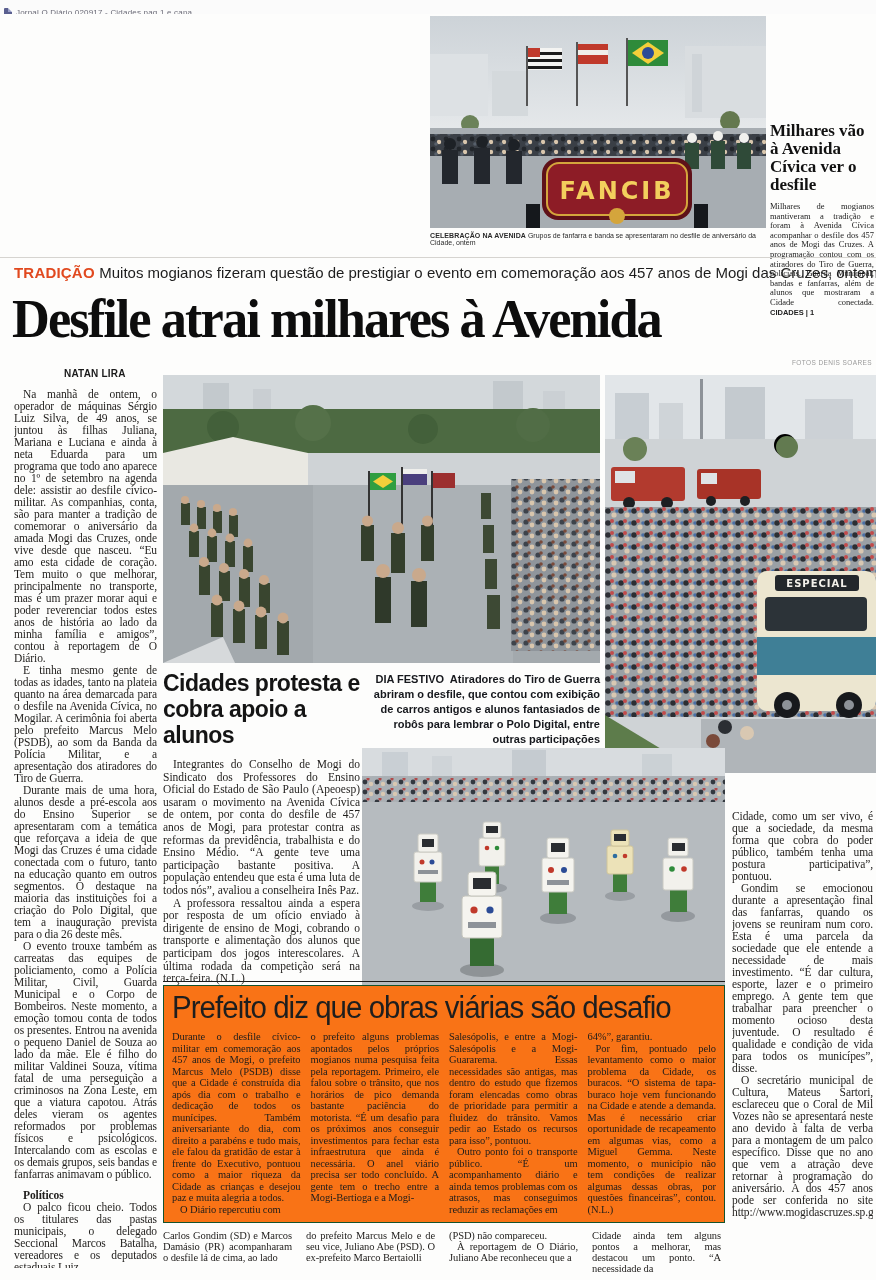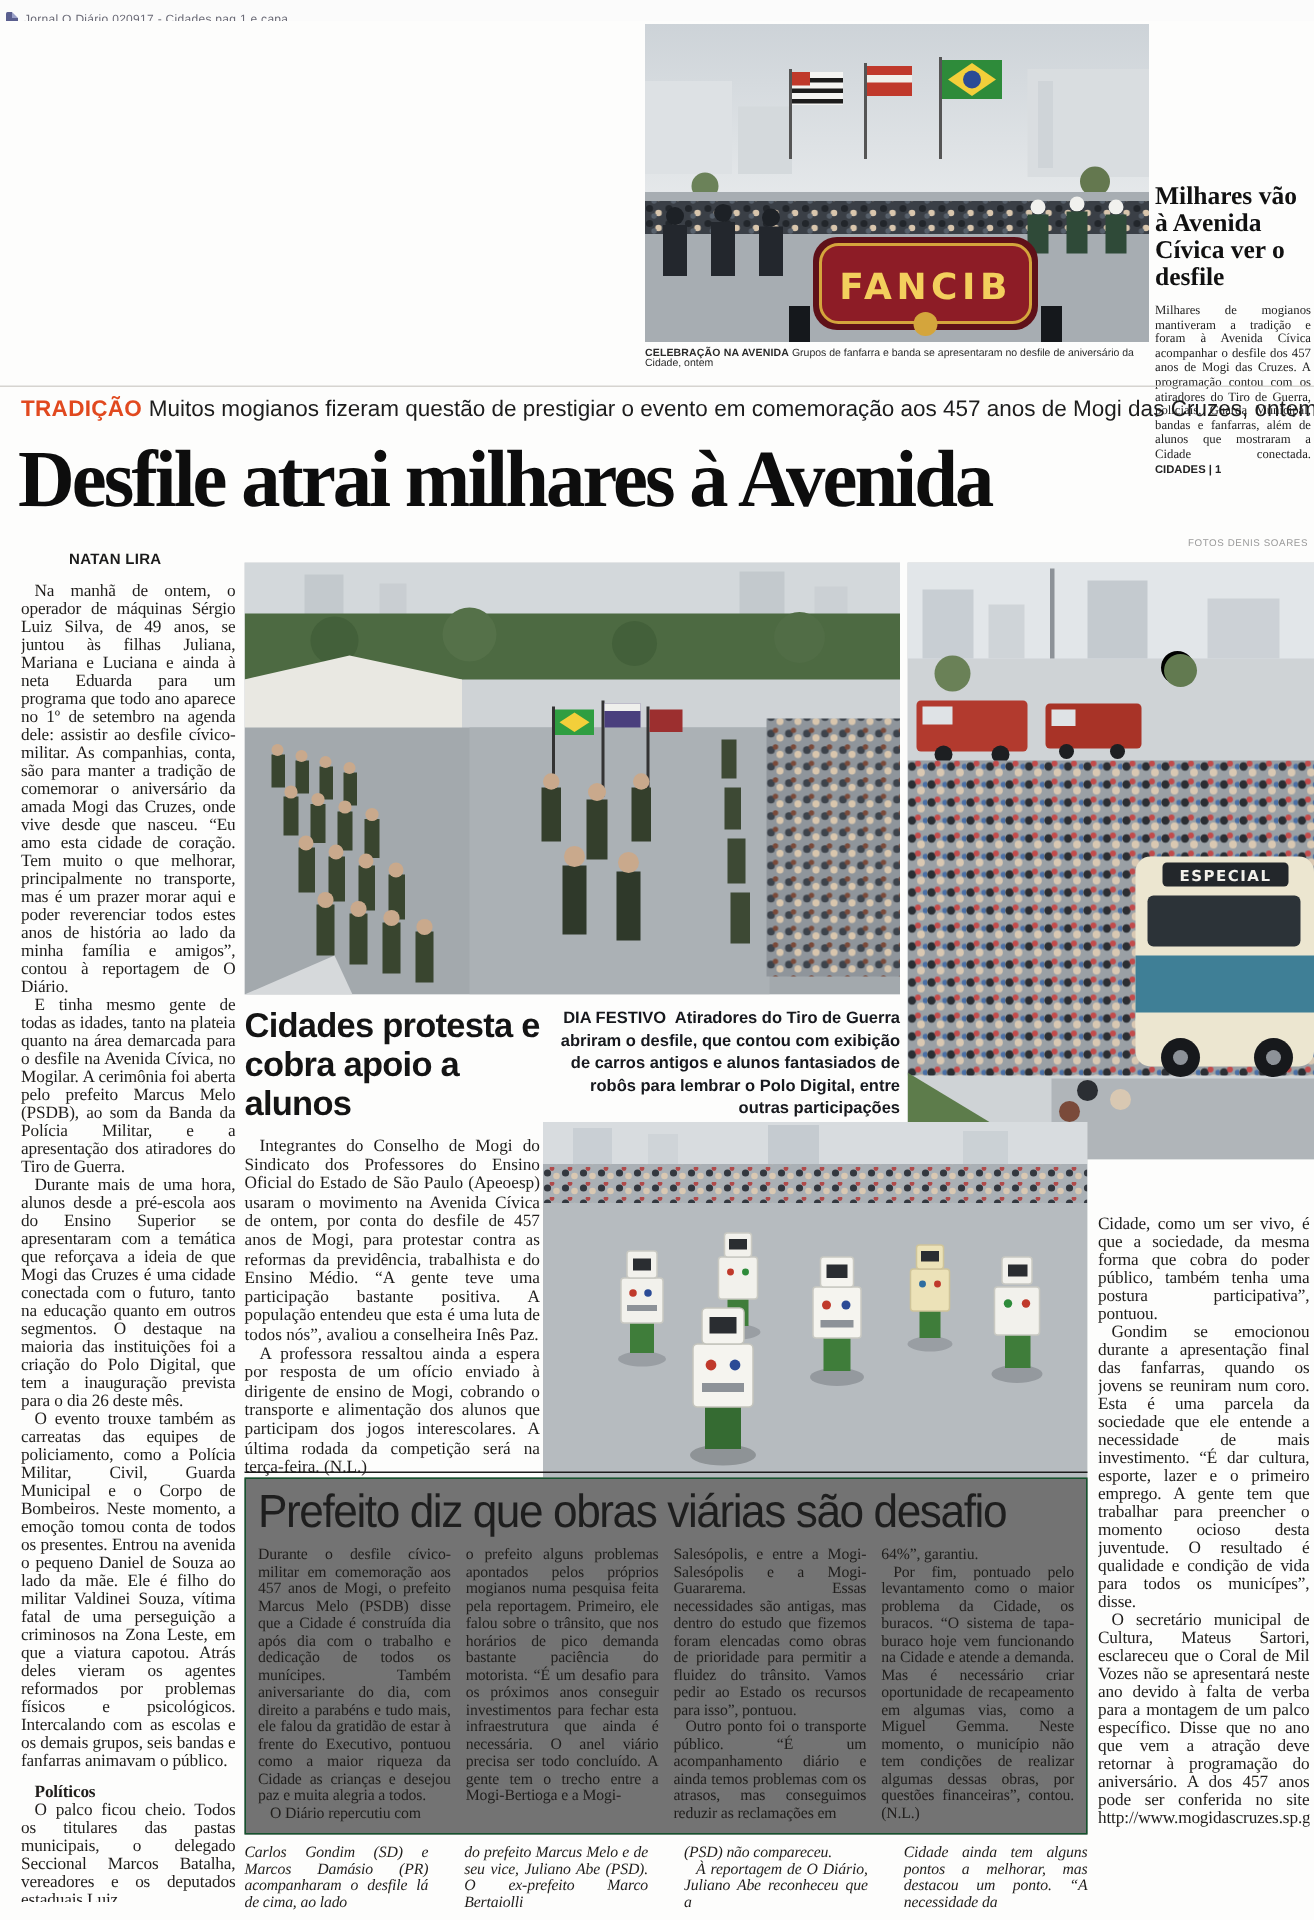--- a/index.html
+++ b/index.html
@@ -31,28 +31,28 @@
   .caption{font-size:7px;color:#2a2a2a;}
   .caption b{letter-spacing:.1px;}
   .teaser-headline{font-family:"Liberation Serif",serif;font-weight:bold;font-size:17px;line-height:18px;color:#111;}
   .teaser-body{font-family:"Liberation Serif",serif;font-size:8.5px;line-height:9.6px;color:#222;text-align:justify;margin-top:8px;}
   .teaser-ref{font-family:"Liberation Sans",sans-serif;font-weight:bold;font-size:7.5px;white-space:nowrap;}
   .apeo-headline{font-size:23px;line-height:26px;font-weight:600;letter-spacing:-.5px;color:#141414;}
   .apeo-body{font-family:"Liberation Serif",serif;font-size:11.5px;line-height:12.6px;color:#1f1d1b;text-align:justify;margin-top:10px;}
   .apeo-body p{margin:0;text-indent:10px;}
   .festive-caption{font-size:11px;line-height:15px;font-weight:bold;color:#16181d;text-align:right;}
   .box-topline{height:1px;background:#1c1c1c;}
-  .prefeito-box{background:#737373;border:1px solid #14532d;border-top-width:1px;box-sizing:border-box;padding:5px 8px 6px 8px;overflow:hidden;}
+  .prefeito-box{background:#f97316;border:1px solid #14532d;border-top-width:1px;box-sizing:border-box;padding:5px 8px 6px 8px;overflow:hidden;}
   .prefeito-headline{font-size:31px;line-height:34px;font-weight:400;letter-spacing:-1px;color:#1e1e1e;
                      white-space:nowrap;display:inline-block;transform:scaleX(.95);transform-origin:left;}
   .box-cols{display:flex;gap:10px;margin-top:6px;}
   .box-col{width:129px;font-family:"Liberation Serif",serif;font-size:10.5px;line-height:11.5px;color:#1f1d1b;text-align:justify;letter-spacing:-.1px;}
   .box-col p{margin:0;text-indent:8px;}
   .box-col p.noind{text-indent:0;}
-  .strip{display:flex;gap:24px;font-style:italic;}
+  .strip{display:flex;gap:14px;}
   .strip-col{width:129px;font-family:"Liberation Serif",serif;font-size:10.5px;line-height:11px;color:#1f1d1b;text-align:justify;letter-spacing:-.1px;}
   .strip-col p{margin:0;text-indent:0;}
   .photo{overflow:hidden;background:#cfd3d6;}
   .photo svg{display:block;}
 </style>
 </head>
 <body>
 
 <div id="window">
 
@@ -154,21 +154,21 @@
       <span class="kicker-tag">TRADIÇÃO</span>
       <span class="kicker-text">Muitos mogianos fizeram questão de prestigiar o evento em comemoração aos 457 anos de Mogi das Cruzes, ontem</span>
     </div>
 
     <div class="abs" style="left:12px;top:278px;width:860px;">
       <span class="main-headline">Desfile atrai milhares à Avenida</span>
     </div>
 
     <div class="abs photo-credit" style="left:672px;top:345px;width:200px;">FOTOS DENIS SOARES</div>
 
-    <div class="abs byline" style="left:26px;top:354px;padding-left:20px;">NATAN LIRA</div>
+    <div class="abs byline" style="left:44px;top:354px;padding-left:20px;">NATAN LIRA</div>
     <div class="abs bodytext" style="left:14px;top:374px;width:143px;height:880px;overflow:hidden;">
       <p>Na manhã de ontem, o operador de máquinas Sérgio Luiz Silva, de 49 anos, se juntou às filhas Juliana, Mariana e Luciana e ainda à neta Eduarda para um programa que todo ano aparece no 1º de setembro na agenda dele: assistir ao desfile cívico-militar. As companhias, conta, são para manter a tradição de comemorar o aniversário da amada Mogi das Cruzes, onde vive desde que nasceu. “Eu amo esta cidade de coração. Tem muito o que melhorar, principalmente no transporte, mas é um prazer morar aqui e poder reverenciar todos estes anos de história ao lado da minha família e amigos”, contou à reportagem de O Diário.</p>
       <p>E tinha mesmo gente de todas as idades, tanto na plateia quanto na área demarcada para o desfile na Avenida Cívica, no Mogilar. A cerimônia foi aberta pelo prefeito Marcus Melo (PSDB), ao som da Banda da Polícia Militar, e a apresentação dos atiradores do Tiro de Guerra.</p>
       <p>Durante mais de uma hora, alunos desde a pré-escola aos do Ensino Superior se apresentaram com a temática que reforçava a ideia de que Mogi das Cruzes é uma cidade conectada com o futuro, tanto na educação quanto em outros segmentos. O destaque na maioria das instituições foi a criação do Polo Digital, que tem a inauguração prevista para o dia 26 deste mês.</p>
       <p>O evento trouxe também as carreatas das equipes de policiamento, como a Polícia Militar, Civil, Guarda Municipal e o Corpo de Bombeiros. Neste momento, a emoção tomou conta de todos os presentes. Entrou na avenida o pequeno Daniel de Souza ao lado da mãe. Ele é filho do militar Valdinei Souza, vítima fatal de uma perseguição a criminosos na Zona Leste, em que a viatura capotou. Atrás deles vieram os agentes reformados por problemas físicos e psicológicos. Intercalando com as escolas e os demais grupos, seis bandas e fanfarras animavam o público.</p>
       <p class="subhead">Políticos</p>
       <p>O palco ficou cheio. Todos os titulares das pastas municipais, o delegado Seccional Marcos Batalha, vereadores e os deputados estaduais Luiz</p>
     </div>
 
     <div class="abs photo" style="left:163px;top:361px;width:437px;height:288px;">

